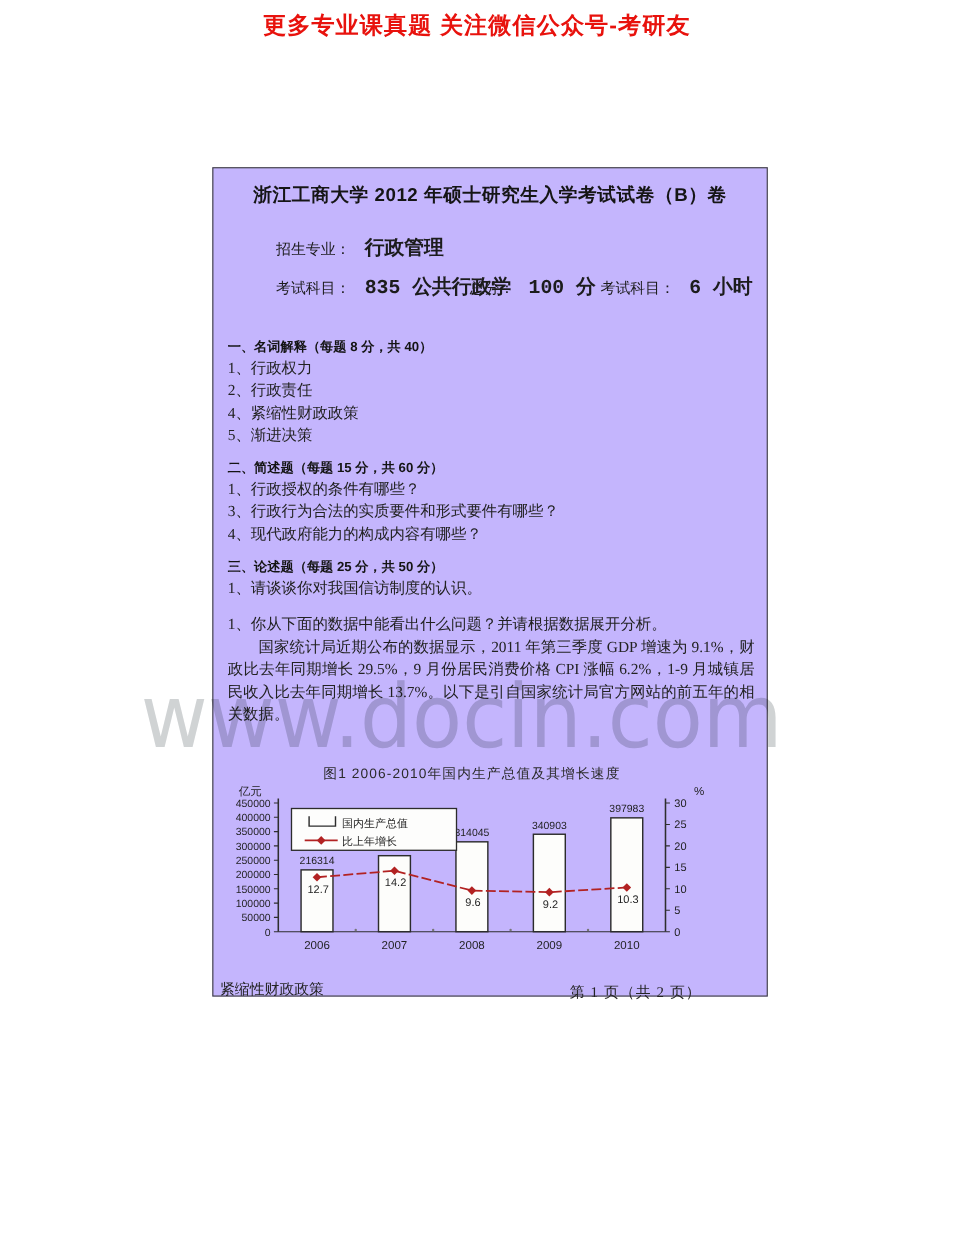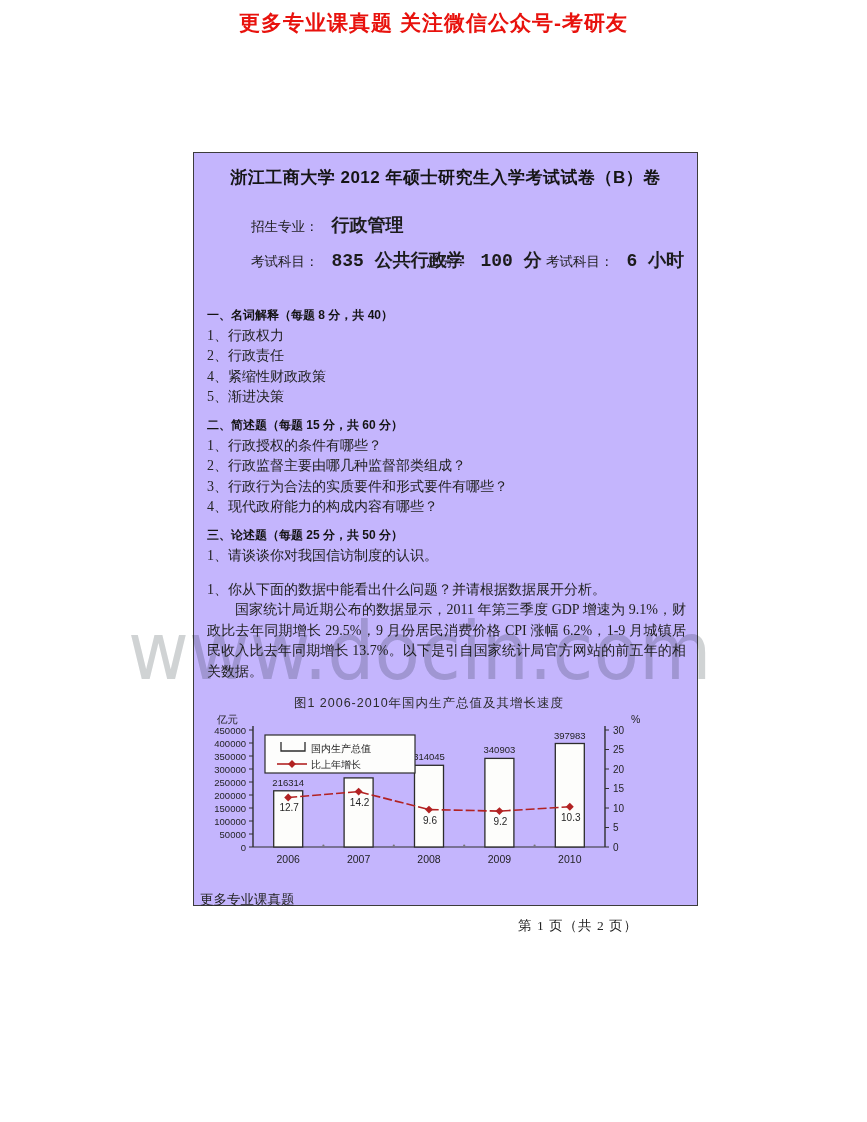--- a/index.html
+++ b/index.html
@@ -30,21 +30,21 @@
                font-family:"Liberation Sans","DejaVu Sans",sans-serif;}
   .chart-title{text-align:center;font-size:12.5px;letter-spacing:1px;color:#2b2b2b;
                margin-bottom:1px;}
   svg.chart{display:block;font-family:"Liberation Sans","DejaVu Sans",sans-serif;}
   .watermark{position:absolute;left:128px;top:610px;white-space:nowrap;
              font-family:"DejaVu Sans","Liberation Sans",sans-serif;
              font-size:80px;line-height:84px;color:#a9aeb1;opacity:0.55;
              letter-spacing:0px;transform:scaleX(0.93);transform-origin:left center;
              mix-blend-mode:multiply;pointer-events:none;z-index:5;}
   .footer-l{position:absolute;left:200px;top:891px;font-size:13.5px;color:#242424;}
-  .footer-r{position:absolute;left:518px;top:917px;font-size:13.5px;color:#242424;letter-spacing:1px;}
+  .footer-r{position:absolute;left:518px;top:893px;font-size:13.5px;color:#242424;letter-spacing:1px;}
 </style>
 </head>
 <body>
 
 <div class="page">
 
   <div class="banner" style="color: rgb(232, 18, 13);">更多专业课真题 关注微信公众号-考研友</div>
 
   <div class="paper">
     <div class="paper-title">浙江工商大学 2012 年硕士研究生入学考试试卷（B）卷</div>
@@ -58,21 +58,20 @@
     <div class="info-item i-time"><span>考试科目：</span><b>6 小时</b></div>
 
     <div class="doc-body" id="sections">
         <div class="sec-h">一、名词解释（每题 8 分，共 40）</div>
         <div class="qi">1、行政权力</div>
         <div class="qi">2、行政责任</div>
         <div class="qi">4、紧缩性财政政策</div>
         <div class="qi">5、渐进决策</div>
         <div class="sec-h">二、简述题（每题 15 分，共 60 分）</div>
         <div class="qi">1、行政授权的条件有哪些？</div>
-        <div class="qi">2、行政监督主要由哪几种监督部类组成？</div>
         <div class="qi">3、行政行为合法的实质要件和形式要件有哪些？</div>
         <div class="qi">4、现代政府能力的构成内容有哪些？</div>
         <div class="sec-h">三、论述题（每题 25 分，共 50 分）</div>
         <div class="qi">1、请谈谈你对我国信访制度的认识。</div>
         <div class="qi gap">1、你从下面的数据中能看出什么问题？并请根据数据展开分析。</div>
         <div class="para">国家统计局近期公布的数据显示，2011 年第三季度 GDP 增速为 9.1%，财政比去年同期增长 29.5%，9 月份居民消费价格 CPI 涨幅 6.2%，1-9 月城镇居民收入比去年同期增长 13.7%。以下是引自国家统计局官方网站的前五年的相关数据。</div>
       </div>
 
     <div class="chart-block">
       <div class="chart-title">图1  2006-2010年国内生产总值及其增长速度</div>
@@ -151,16 +150,16 @@
           <text x="112" y="39" text-anchor="start" font-size="10" fill="#1f1f1f">国内生产总值</text>
           <line x1="78" y1="51" x2="108" y2="51" stroke="#b22222" stroke-width="1.6"></line>
           <rect x="90.2" y="48.2" width="5.6" height="5.6" fill="#b22222" transform="rotate(45 93 51)"></rect>
           <text x="112" y="55" text-anchor="start" font-size="10" fill="#1f1f1f">比上年增长</text>
         </svg>
     </div>
   </div>
 
   <div class="watermark">www.docin.com</div>
 
-  <div class="footer-l">更多专业课真题</div>
+  <div class="footer-l">紧缩性财政政策</div>
   <div class="footer-r">第 1 页（共 2 页）</div>
 
 </div>
 
 </body></html>

